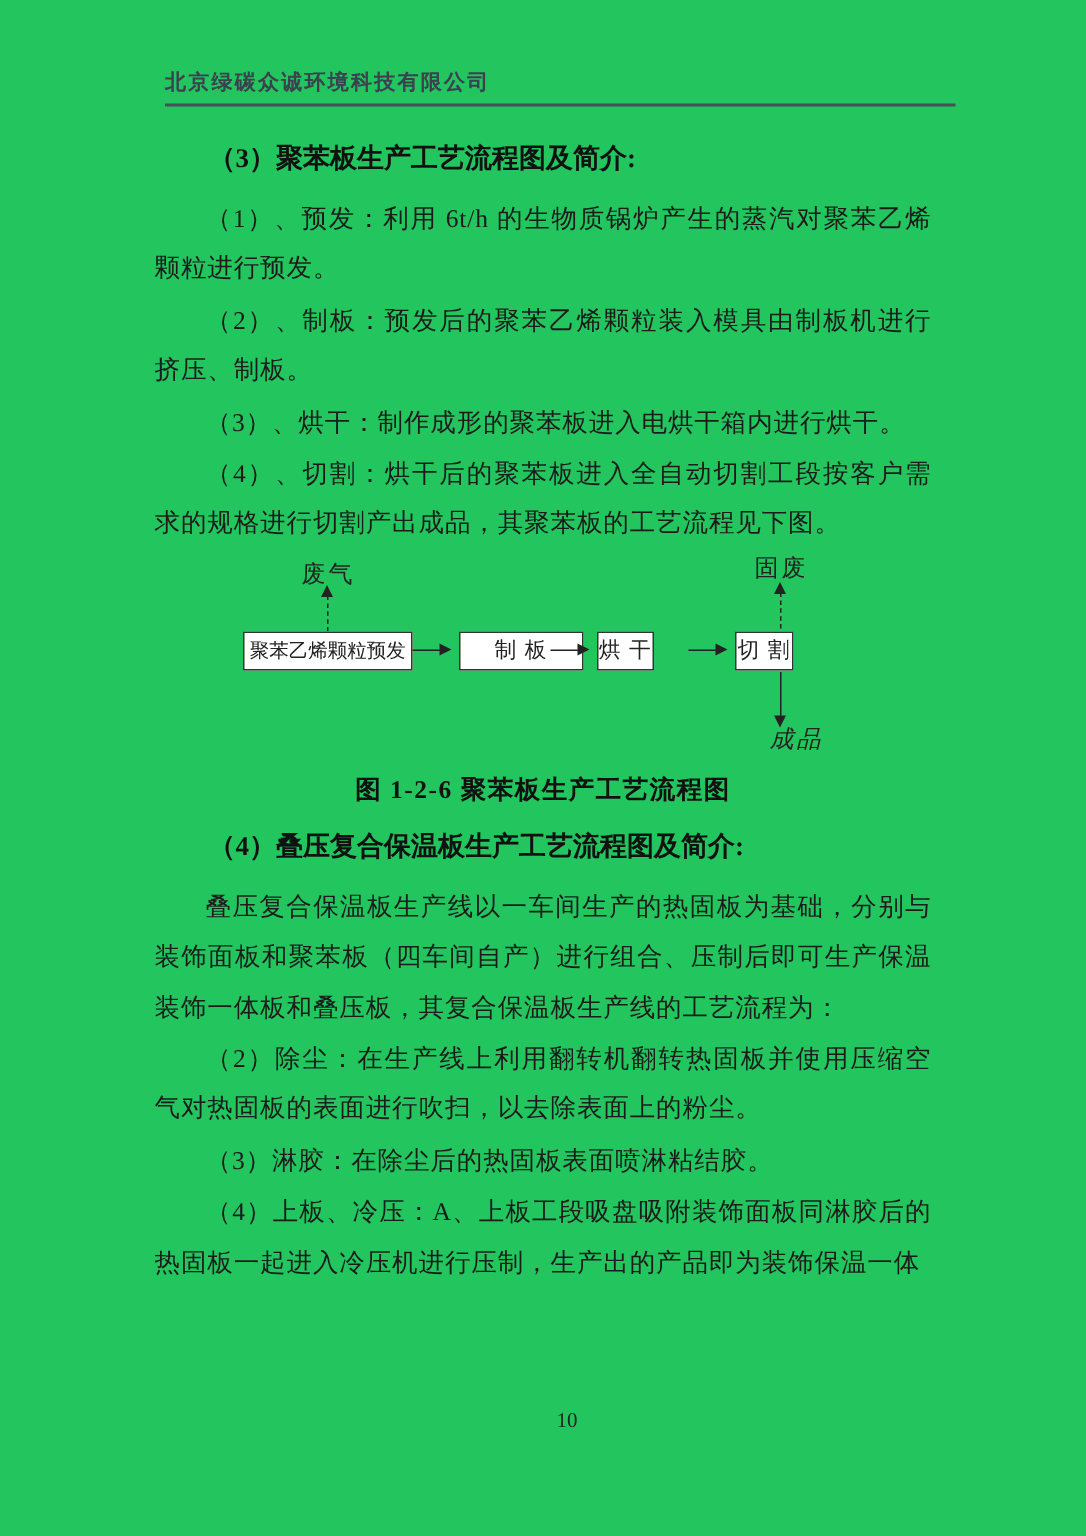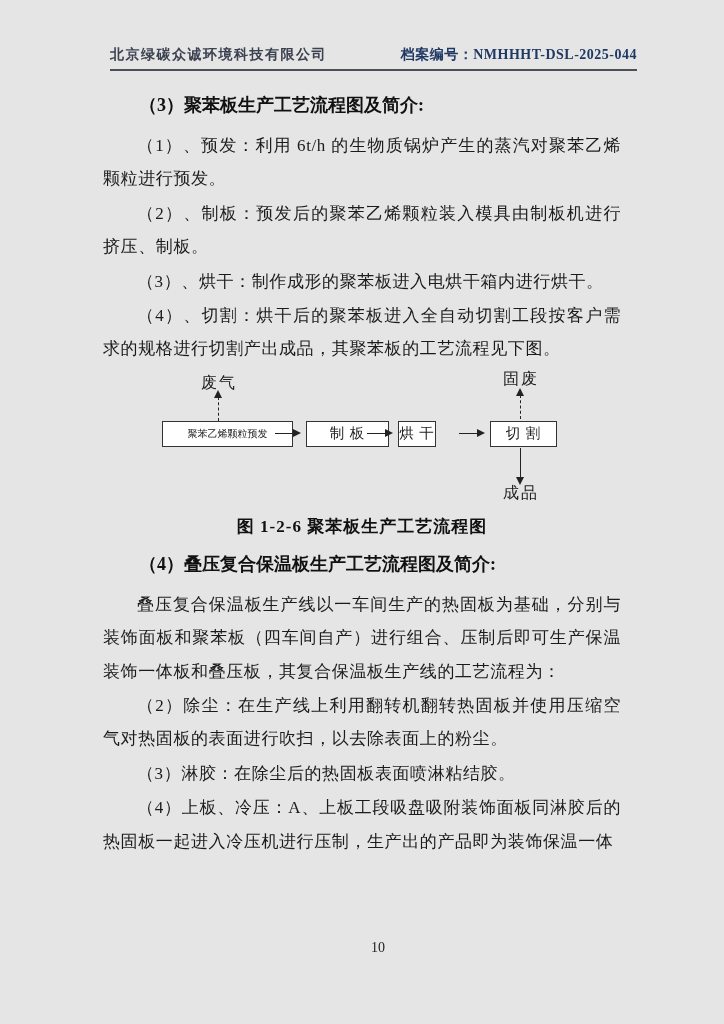--- a/index.html
+++ b/index.html
@@ -2,21 +2,21 @@
 <html><head>
 <meta charset="utf-8">
 <style>
   * { margin:0; padding:0; box-sizing:border-box; }
   html,body { background:#ffffff; }
   body {
     width:724px; height:1024px; position:relative; overflow:hidden;
     font-family:"Liberation Serif","DejaVu Serif",serif;
     color:#1b1b1b;
   }
-  .page { position:absolute; inset:0; background:#e5e5e5;padding-left:15px; }
+  .page { position:absolute; inset:0; background:#22c55e;padding-left:15px; }
 
   
   .header {
     position:absolute; top:46px; left:110px; width:527px;
     display:flex; justify-content:space-between; align-items:flex-end;
     padding-bottom:5px; border-bottom:2px solid #4a4f58;
   }
   .header .company {
     font-size:14px; color:#3c4150; letter-spacing:1.5px; font-weight:600;
   }
@@ -42,24 +42,24 @@
   .flabel {
     position:absolute; transform:translateX(-50%);
     font-size:16px; letter-spacing:2px; white-space:nowrap; color:#222;
   }
   .flowbox {
     position:absolute; top:52px; height:26px; border:1px solid #333;
     display:flex; align-items:center; justify-content:center;
     font-size:14.5px; color:#222; background:#fff; white-space:nowrap;
     letter-spacing:1px;
   }
-  .box-1 { left:59px;  width:131px; letter-spacing:0; font-size:10px; }
+  .box-1 { left:59px;  width:113px; letter-spacing:0; font-size:13px; }
   .box-2 { left:203px; width:83px; }
   .box-3 { left:295px; width:38px; }
-  .box-4 { left:387px; width:67px;text-align:right; }
+  .box-4 { left:387px; width:39px;text-align:right; }
 
   .harrow { position:absolute; top:64px; height:0; border-top:1.5px solid #222; }
   .harrow::after {
     content:""; position:absolute; right:-2px; top:-4.5px;
     border-left:8px solid #222; border-top:4px solid transparent; border-bottom:4px solid transparent;
   }
   .ha-1 { left:172px; width:24px; }
   .ha-2 { left:264px; width:24px; }
   .ha-3 { left:356px; width:24px; }
 
@@ -76,41 +76,40 @@
   .varrow-down {
     position:absolute; width:0; border-left:1.5px solid #222; height:30px;
     left:417px; top:79px;
   }
   .varrow-down::after {
     content:""; position:absolute; bottom:-7px; left:-5px;
     border-top:8px solid #222; border-left:4px solid transparent; border-right:4px solid transparent;
   }
   .lbl-wastegas { left:116px; top:4px; }
   .lbl-solidwaste { left:418px; top:0px; }
-  .lbl-product { left:418px; top:114px; }
+  .lbl-product { left:428px; top:114px;font-style:italic; }
 
   .caption {
     font-size:17px; font-weight:700; text-align:center;
     line-height:26px; margin:5px 0 9px; color:#111; letter-spacing:1px;
   }
 
   
   .pagenum {
     position:absolute; top:940px; left:16px; width:724px;
     text-align:center; font-size:14px; color:#222;
   }
 </style>
 </head>
 <body>
 
 <div class="page">
 
   <div class="header">
     <span class="company">北京绿碳众诚环境科技有限公司</span>
-    <span class="docno"><span>档案编号：</span><span>NMHHHT-DSL-2025-044</span></span>
   </div>
 
   <div class="content">
 
     <div class="h-bold">（3）聚苯板生产工艺流程图及简介:</div>
 
     <p class="para">（1）、预发：利用 6t/h 的生物质锅炉产生的蒸汽对聚苯乙烯颗粒进行预发。</p>
     <p class="para">（2）、制板：预发后的聚苯乙烯颗粒装入模具由制板机进行挤压、制板。</p>
     <p class="para">（3）、烘干：制作成形的聚苯板进入电烘干箱内进行烘干。</p>
     <p class="para">（4）、切割：烘干后的聚苯板进入全自动切割工段按客户需求的规格进行切割产出成品，其聚苯板的工艺流程见下图。</p>

